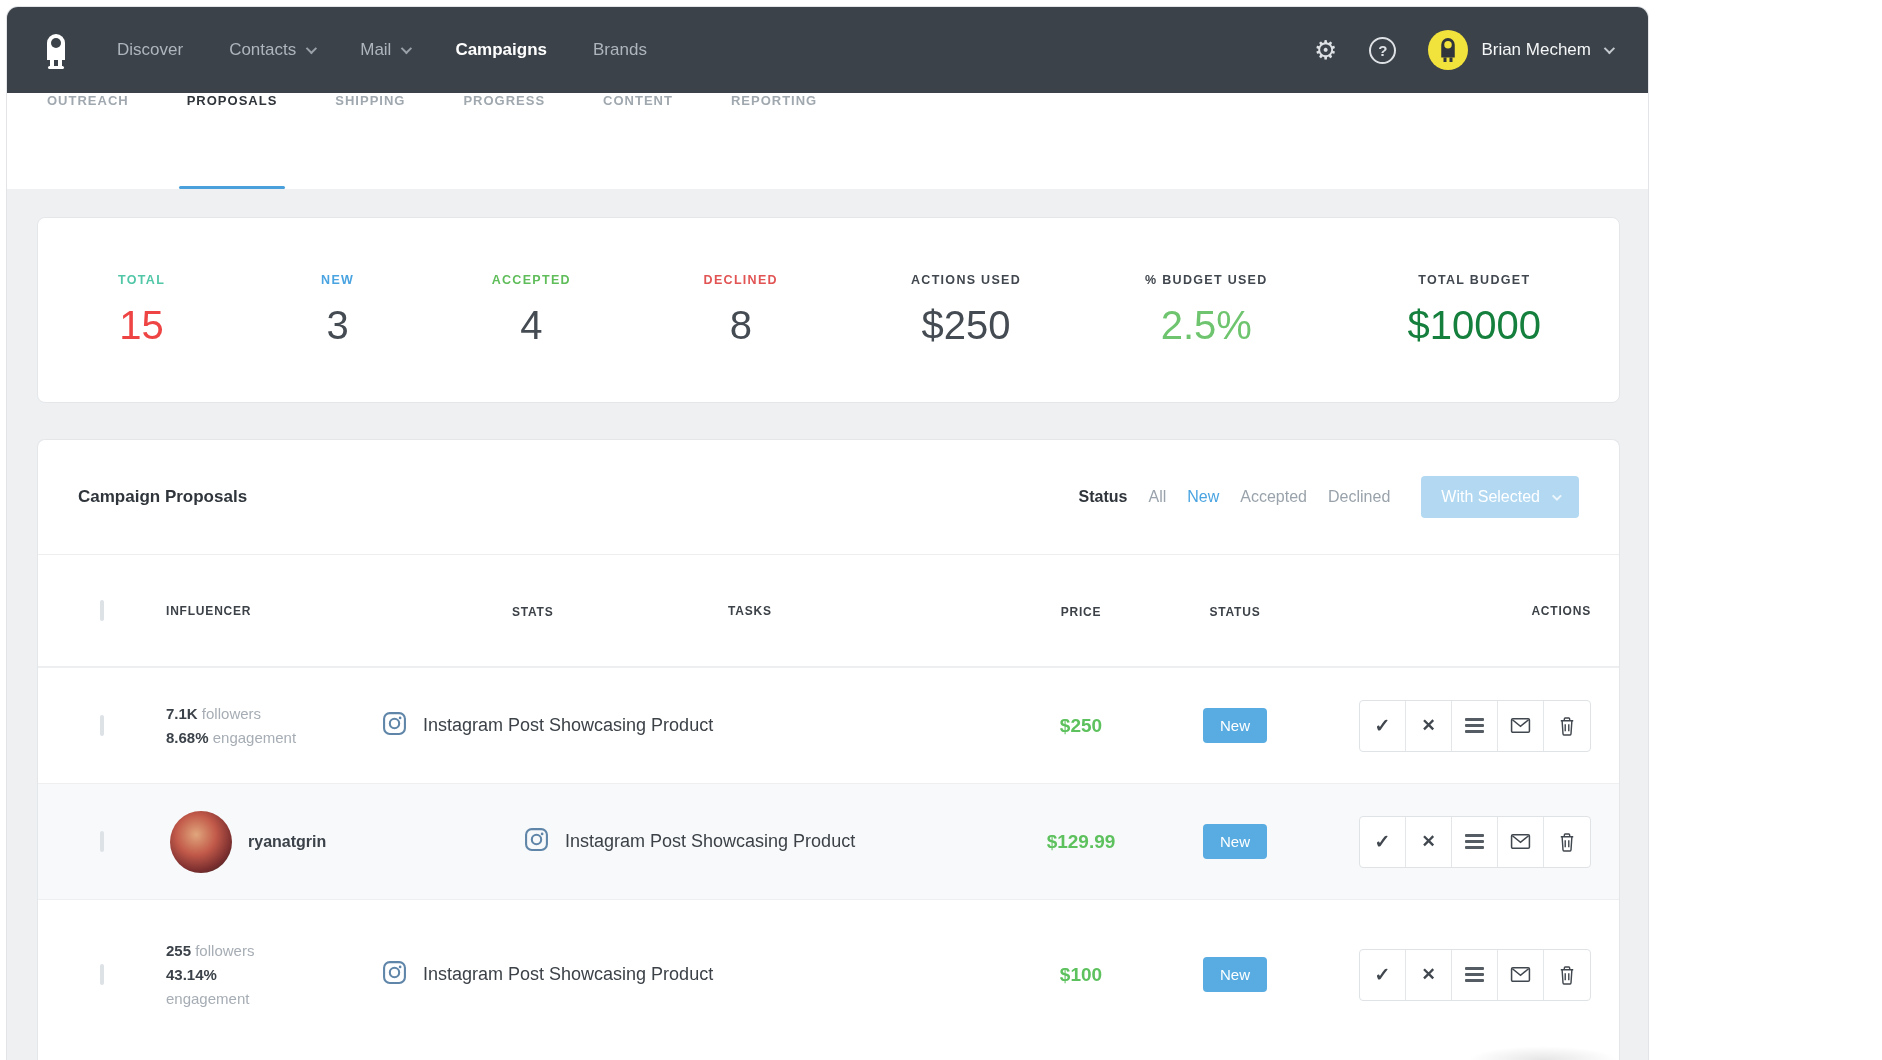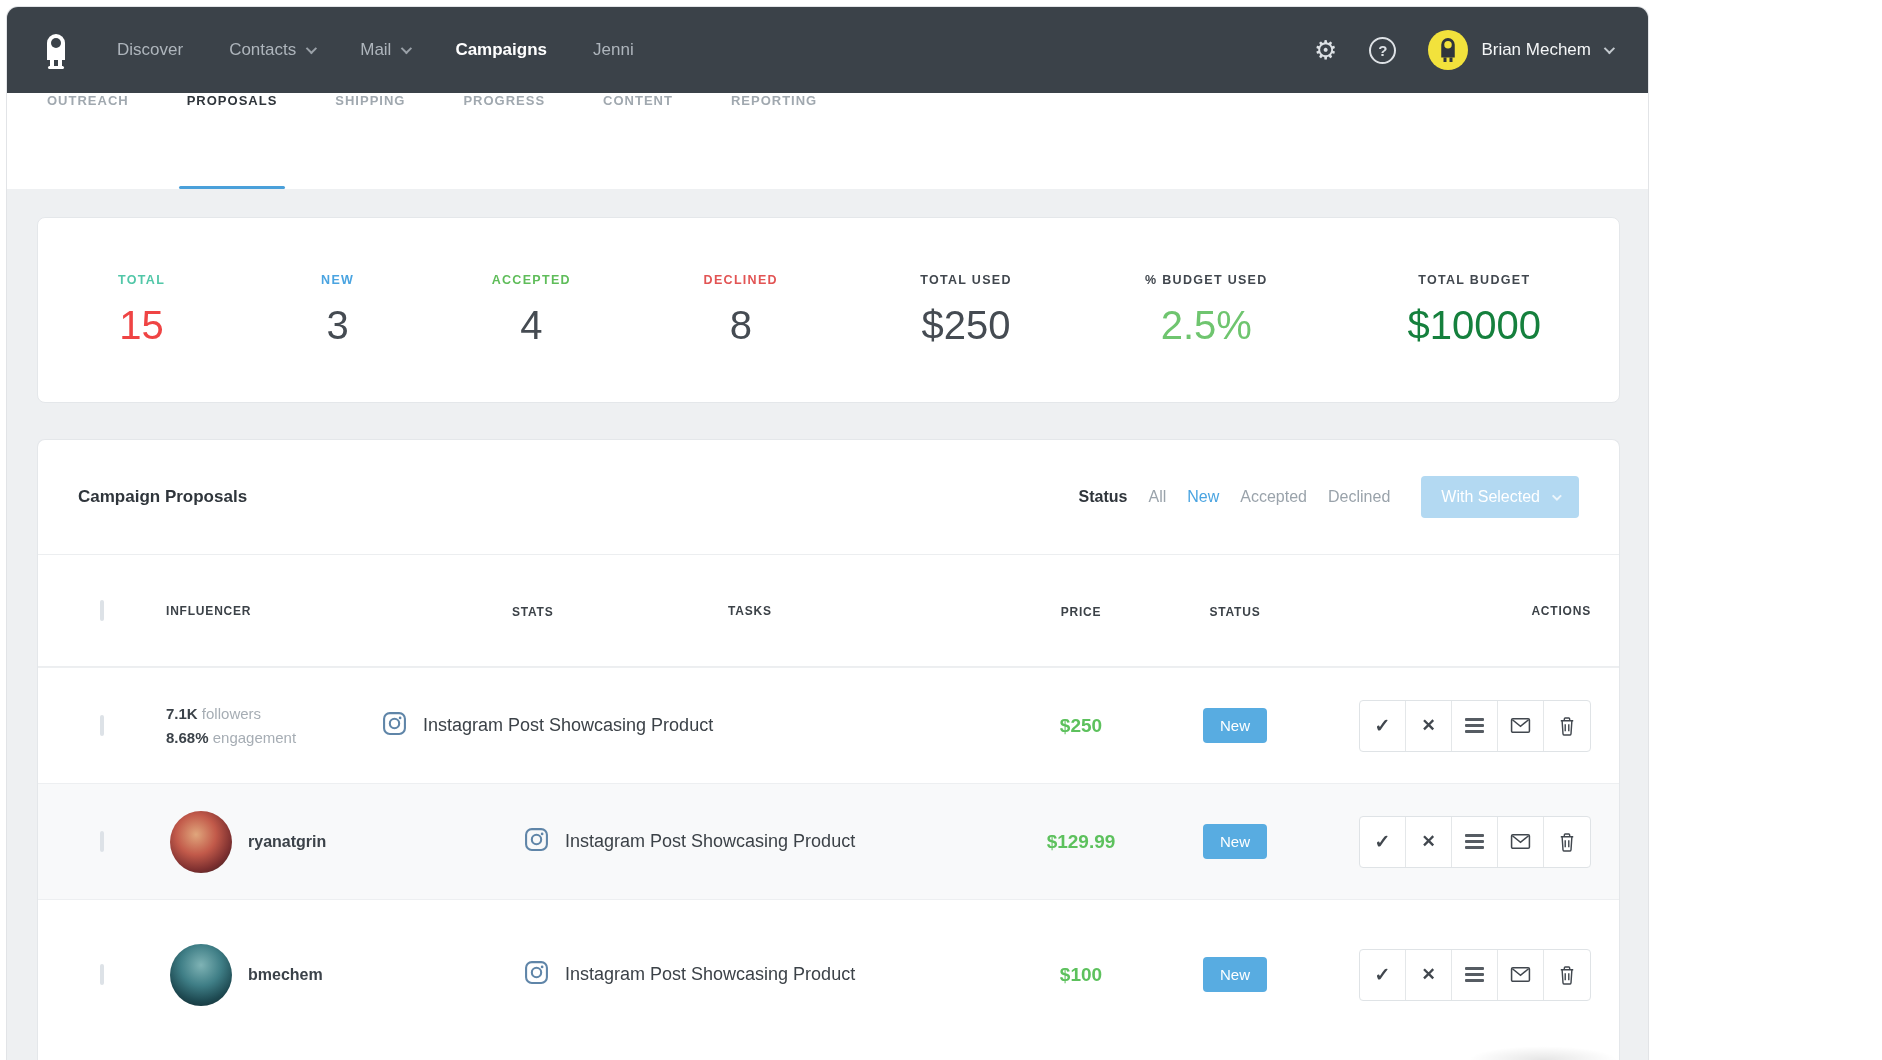--- a/index.html
+++ b/index.html
@@ -127,21 +127,21 @@
       <span class="caret"></span>
     </div>
     <div class="nav-item">
       <span>Mail</span>
       <span class="caret"></span>
     </div>
     <div class="nav-item active">
       <span>Campaigns</span>
     </div>
     <div class="nav-item">
-      <span>Jenni</span>
+      <span>Brands</span>
     </div>
     <div class="nav-right">
       <span class="gear">⚙</span>
       <span class="help">?</span>
       <div class="user">
         <span class="user-avatar">
           <svg width="20" height="30" viewBox="0 0 26 40">
             <path fill="#2f353b" d="M4,13 a9,9 0 0 1 18,0 V30 H4 Z"></path>
             <circle cx="13" cy="13" r="5" fill="#f2e23c"></circle>
             <rect x="7" y="30" width="4" height="6" fill="#2f353b"></rect>
@@ -189,21 +189,21 @@
       </div>
       <div class="stat">
         <span class="stat-label" style="color: rgb(95, 189, 90);">ACCEPTED</span>
         <span class="stat-value" style="color: rgb(69, 75, 82);">4</span>
       </div>
       <div class="stat">
         <span class="stat-label" style="color: rgb(226, 84, 84);">DECLINED</span>
         <span class="stat-value" style="color: rgb(69, 75, 82);">8</span>
       </div>
       <div class="stat">
-        <span class="stat-label" style="color: rgb(65, 71, 78);">TOTAL USED</span>
+        <span class="stat-label" style="color: rgb(65, 71, 78);">ACTIONS USED</span>
         <span class="stat-value" style="color: rgb(69, 75, 82);">$250</span>
       </div>
       <div class="stat">
         <span class="stat-label" style="color: rgb(65, 71, 78);">% BUDGET USED</span>
         <span class="stat-value" style="color: rgb(111, 197, 111);">2.5%</span>
       </div>
       <div class="stat">
         <span class="stat-label" style="color: rgb(65, 71, 78);">TOTAL BUDGET</span>
         <span class="stat-value" style="color: #15803d;">$10000</span>
       </div>
@@ -330,23 +330,24 @@
                   <path d="M3.5 5 l1 14.8 a1.6 1.6 0 0 0 1.6 1.4 h5.8 a1.6 1.6 0 0 0 1.6 -1.4 L14.5 5"></path>
                   <path d="M7 9 v8 M11 9 v8"></path>
                 </svg>
               </span>
           </div>
         </div>
       </div>
 
       <div class="trow row" style="min-height:150px;">
         <div class="c-check"><span class="box"></span></div>
-        <div class="c-influencer">
-          <span class="avatar a3"></span>
-          <span class="name">bmechem</span>
+        <div class="c-stats">
+          <div class="stat-line"><b>255</b> <span>followers</span></div>
+          <div class="stat-line"><b>43.14%</b></div>
+          <div class="stat-line"><span>engagement</span></div>
         </div>
         <div class="c-tasks">
           <span>
             <svg width="25" height="25" viewBox="0 0 24 24" fill="none" stroke="#5f85a8" stroke-width="2">
               <rect x="2" y="2" width="20" height="20" rx="5.5"></rect>
                 <circle cx="12" cy="12" r="4.5"></circle>
               <circle cx="17.4" cy="6.6" r="1.3" fill="#5f85a8" stroke="none"></circle>
               </svg>
           </span>
           <span class="task-text">Instagram Post Showcasing Product</span>

